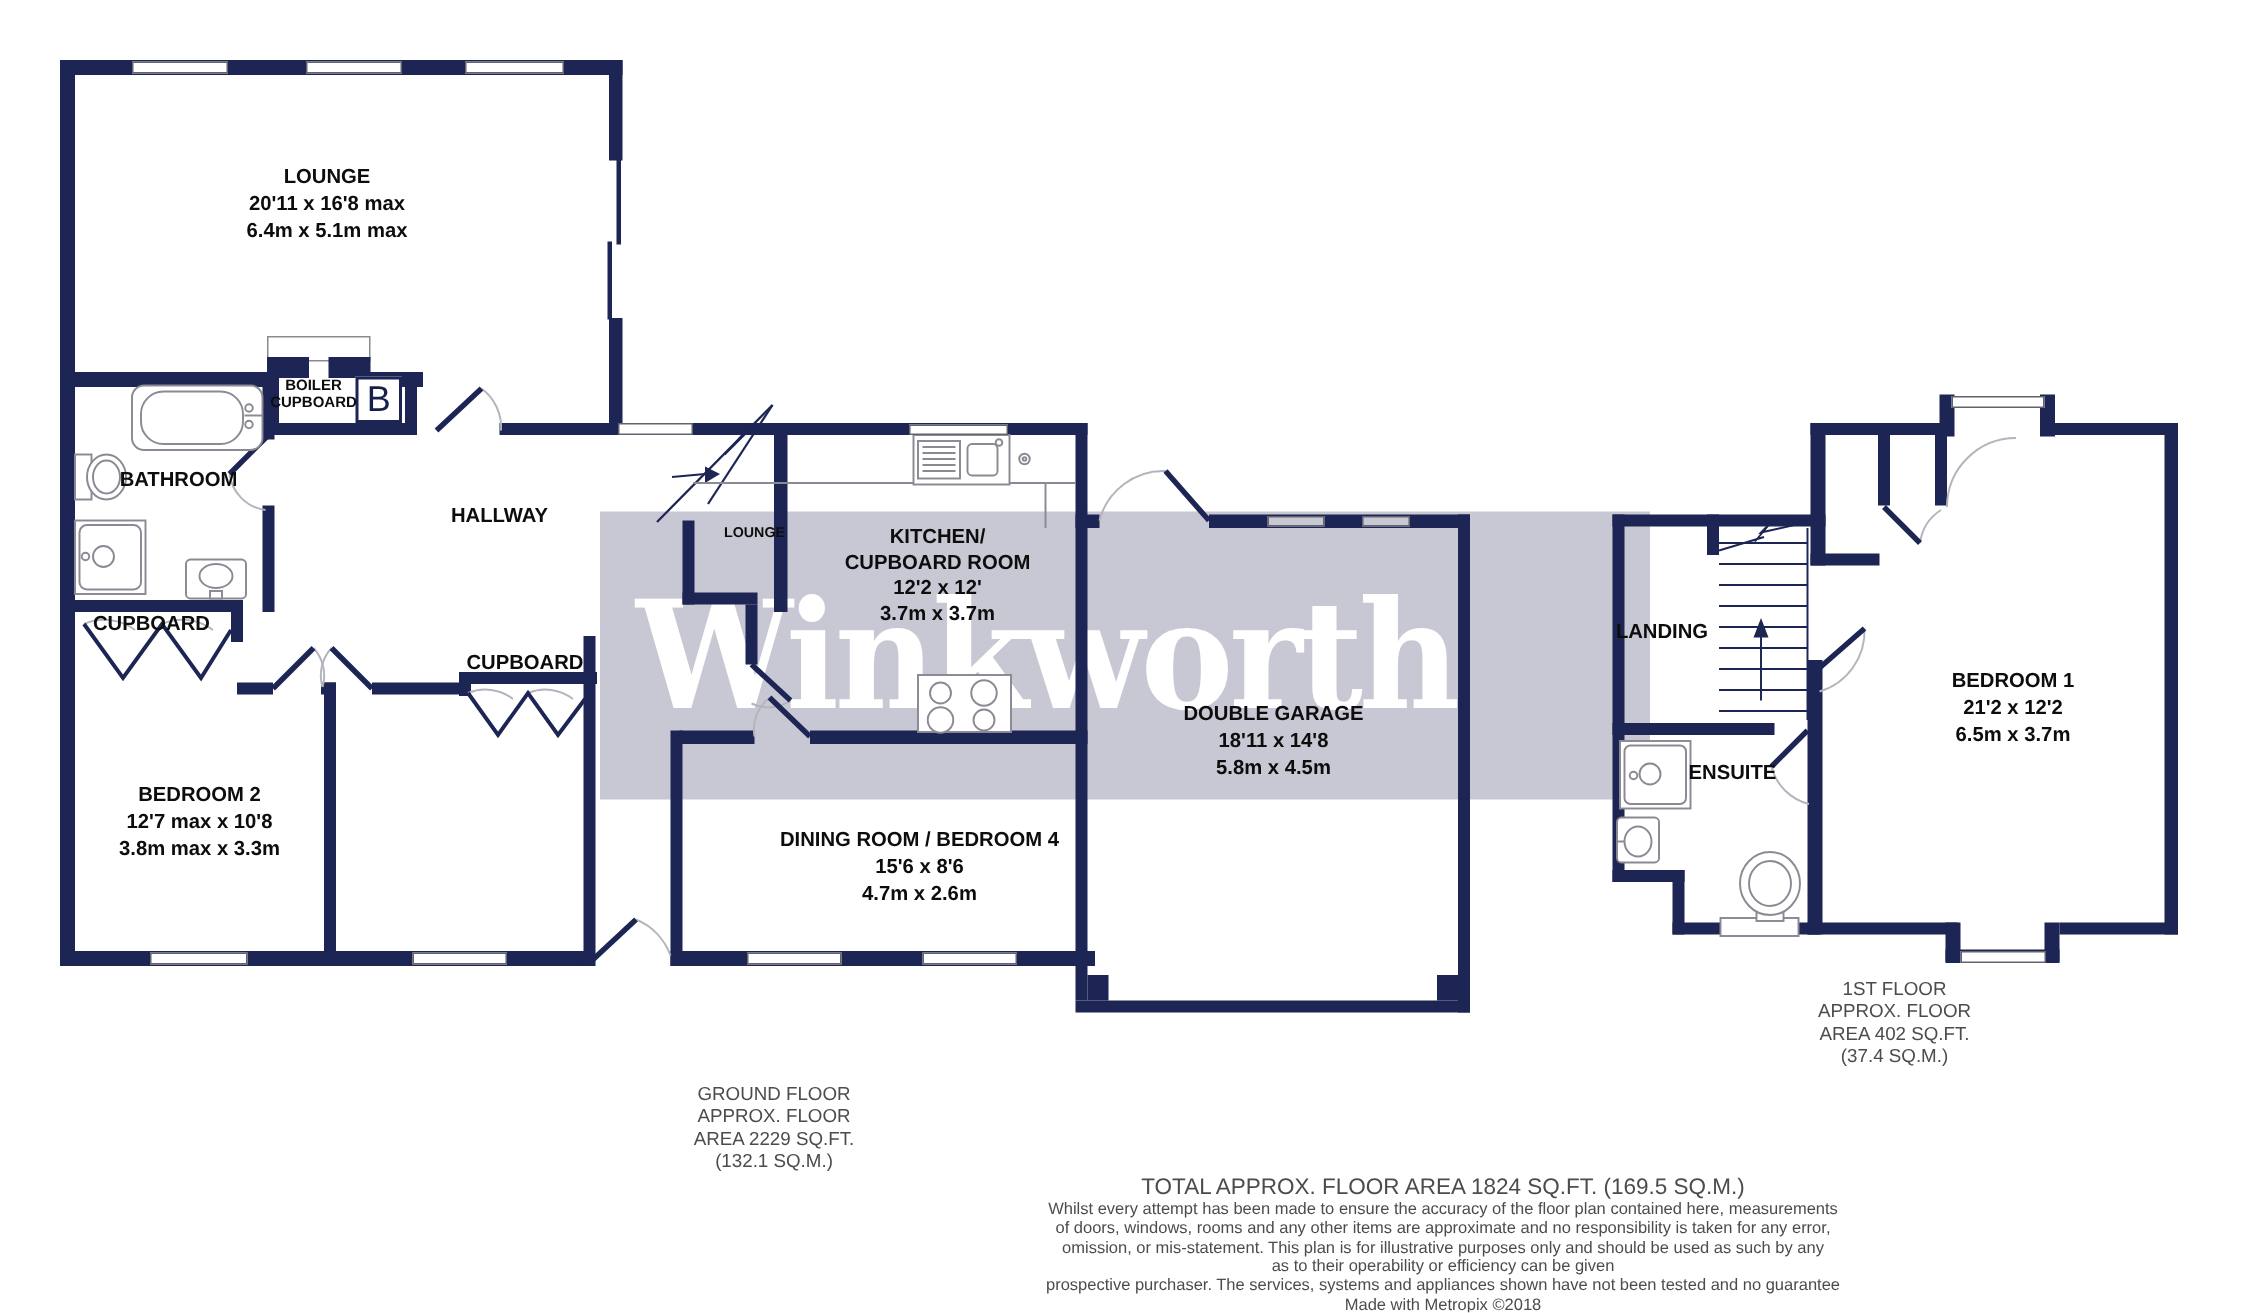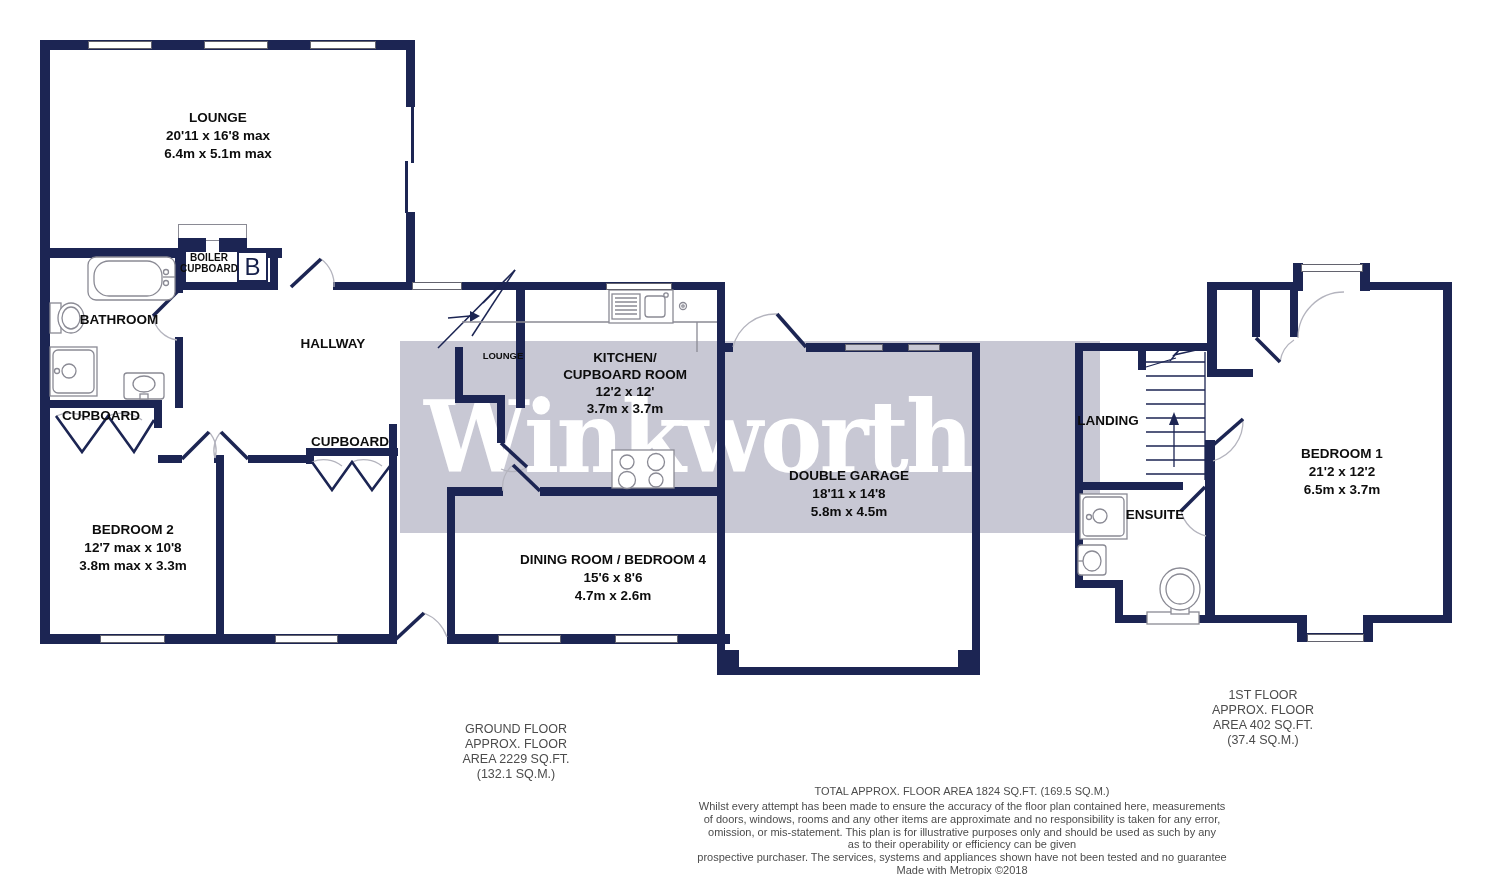--- a/index.html
+++ b/index.html
@@ -15,21 +15,21 @@
   .frame{position:absolute;background:#fff;border:1px solid #8a8a94;box-sizing:border-box;}
   .rlabel{position:absolute;transform:translateX(-50%);text-align:center;font-weight:bold;
           font-size:13.5px;line-height:18px;color:#0d0d0d;white-space:nowrap;z-index:8;}
   .slabel{font-size:9.5px;line-height:10px;}
   .blabel{font-size:10px;line-height:11px;}
   .bbox{position:absolute;left:237px;top:251px;width:31px;height:31px;background:#fff;
         border:2.5px solid var(--wall,#1c2553);box-sizing:border-box;display:flex;align-items:center;
         justify-content:center;font-size:24px;color:#16204a;z-index:8;}
   .fblock{position:absolute;transform:translateX(-50%);text-align:center;color:#4c4c4c;
           font-size:12.5px;line-height:15px;white-space:nowrap;z-index:8;}
-  .total{font-size:11px;}
+  .total{font-size:15px;}
   .disc{font-size:11px;line-height:12.8px;}
   svg{position:absolute;left:0;top:0;}.z3{z-index:3}.z5{z-index:5}
   .walls{z-index:4}
 </style>
 </head>
 <body>
 
 <div id="plan">
 
   <div class="band"></div>
@@ -278,21 +278,21 @@
     <div>BOILER</div>
       <div>CUPBOARD</div>
   </div>
 
   <div class="fblock" style="left:516px;top:722px">
     <div>GROUND FLOOR</div>
     <div>APPROX. FLOOR</div>
     <div>AREA 2229 SQ.FT.</div>
     <div>(132.1 SQ.M.)</div>
   </div>
-  <div class="fblock" style="left:1263px;top:688px">
+  <div class="fblock" style="left:1263px;top:652px">
     <div>1ST FLOOR</div>
     <div>APPROX. FLOOR</div>
     <div>AREA 402 SQ.FT.</div>
     <div>(37.4 SQ.M.)</div>
   </div>
   <div class="fblock total" style="left:962px;top:784px">TOTAL APPROX. FLOOR AREA 1824 SQ.FT. (169.5 SQ.M.)</div>
   <div class="fblock disc" style="left:962px;top:800px">
     <div>Whilst every attempt has been made to ensure the accuracy of the floor plan contained here, measurements</div>
     <div>of doors, windows, rooms and any other items are approximate and no responsibility is taken for any error,</div>
     <div>omission, or mis-statement. This plan is for illustrative purposes only and should be used as such by any</div>

